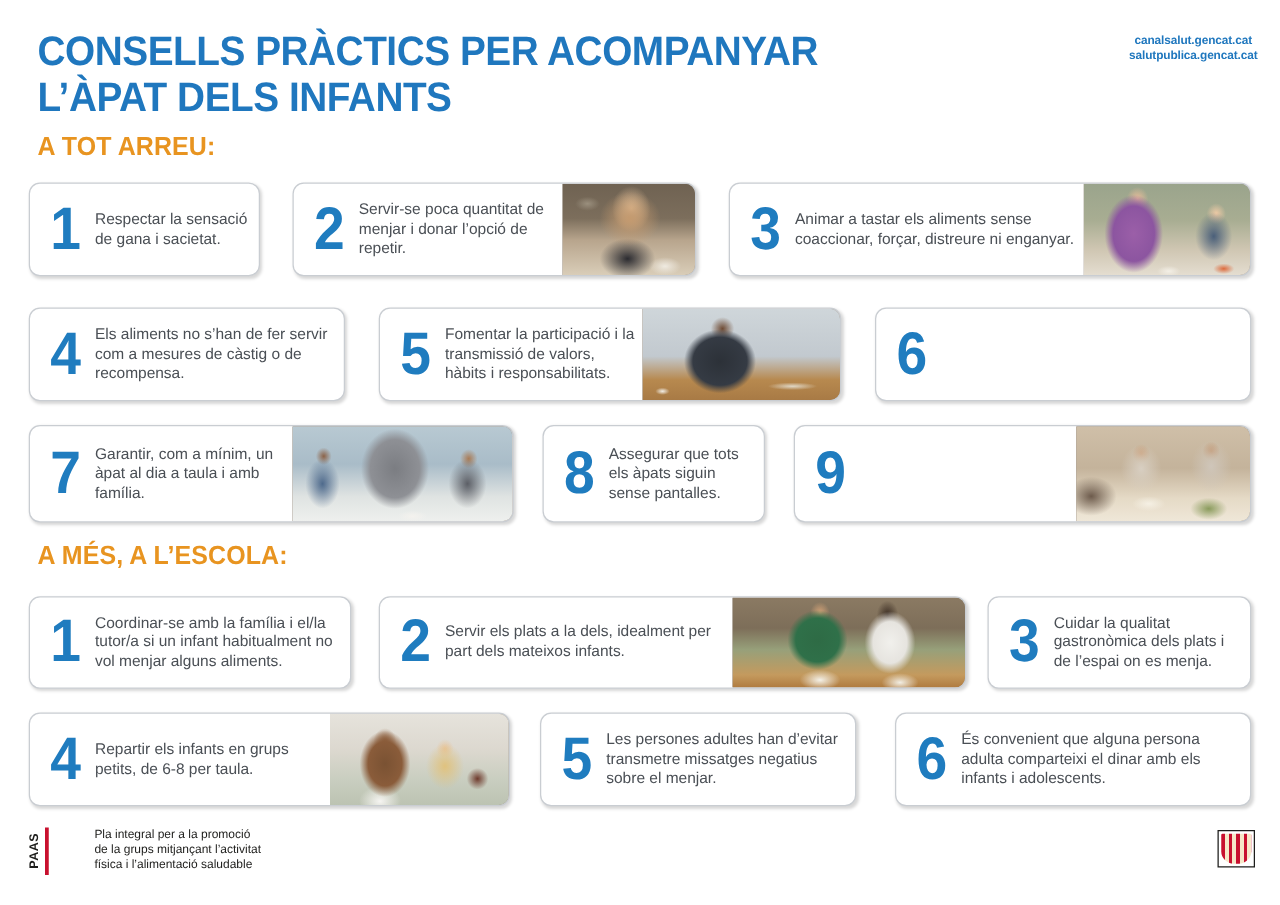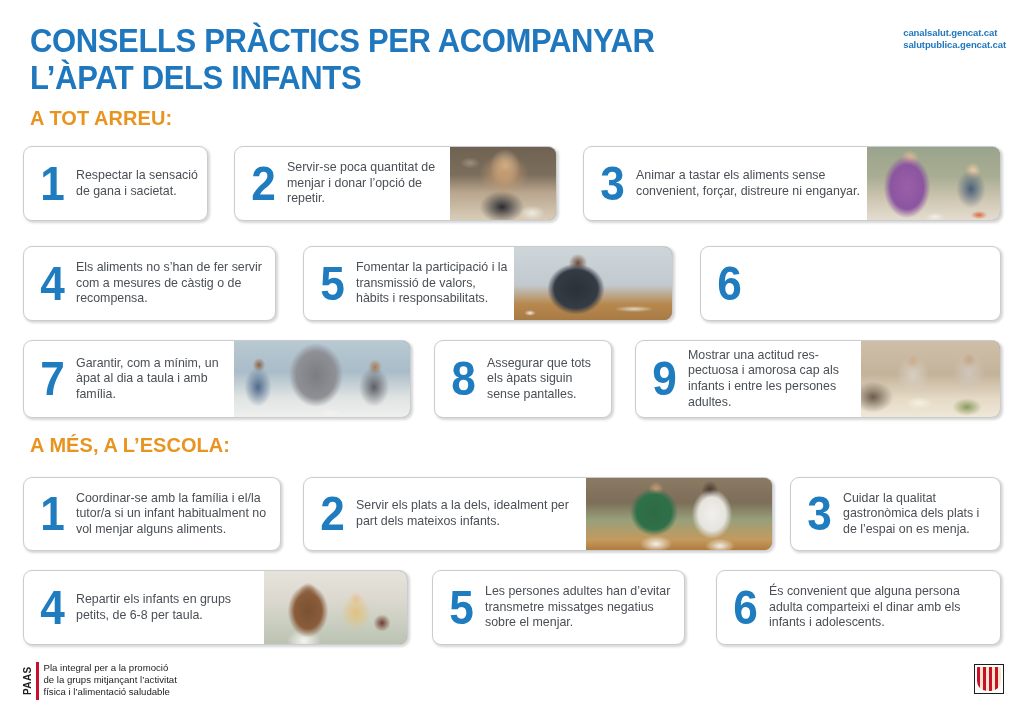--- a/index.html
+++ b/index.html
@@ -43,21 +43,21 @@
     font-stretch: condensed;
     transform: scaleX(0.94);
     transform-origin: left top;
   }
   .main-title .line { display: block; white-space: nowrap; }
 
   .urls {
     position: absolute;
     right: 18px;
     top: 27px;
-    text-align: left;
+    text-align: center;
     color: #1F77BE;
     font-size: 9.5px;
     font-weight: bold;
     line-height: 12px;
     letter-spacing: -0.1px;
   }
 
   
   .section-heading {
     position: absolute;
@@ -149,20 +149,21 @@
   }
   .paas-bar {
     width: 2.5px;
     background: #c8102e;
     margin: 0 5px 0 2px;
   }
   .paas-text {
     color: #1d1d1b;
     font-size: 9.6px;
     line-height: 11.8px;
+    margin-left: 32px;
   }
 
   .gencat {
     position: absolute;
     right: 20px;
     top: 10px;
     display: flex;
     align-items: center;
     gap: 9px;
   }
@@ -229,21 +230,21 @@
         radial-gradient(ellipse 22px 26px at 55px 20px, #e8c49c 0%, rgba(232,196,156,0) 70%),
         radial-gradient(ellipse 30px 22px at 52px 60px, #2b2b30 0%, rgba(43,43,48,0) 74%),
         radial-gradient(ellipse 18px 10px at 82px 66px, #efeae0 0%, rgba(239,234,224,0) 72%),
         radial-gradient(ellipse 14px 8px at 20px 16px, #9a8f7d 0%, rgba(154,143,125,0) 70%);"></div>
     </div>
   </div>
 
   <div class="card" style="left:583px; top:146px; width:418px; height:75px;">
     <div class="card-body">
       <div class="num">3</div>
-      <div class="card-text">Animar a tastar els aliments sense convenient, forçar, distreure ni enganyar.</div>
+      <div class="card-text">Animar a tastar els aliments sense coaccionar, forçar, distreure ni enganyar.</div>
     </div>
     <div class="photo" style="width:133px;">
       <div class="ph-layer" style="background:
         linear-gradient(to bottom, #9aa48c 0%, #a8ad92 40%, #cfc6b2 72%, #e4ddd0 100%);"></div>
       <div class="ph-layer" style="background:
         radial-gradient(ellipse 30px 40px at 40px 40px, #9b5fa8 0%, #8c55a0 55%, rgba(140,85,160,0) 78%),
         radial-gradient(ellipse 12px 13px at 43px 12px, #e8bd99 0%, rgba(232,189,153,0) 72%),
         radial-gradient(ellipse 20px 26px at 104px 42px, #4a5f7a 0%, rgba(74,95,122,0) 74%),
         radial-gradient(ellipse 11px 12px at 106px 24px, #f0cba6 0%, rgba(240,203,166,0) 70%),
         radial-gradient(ellipse 12px 6px at 112px 68px, #dd6a3c 0%, rgba(221,106,60,0) 70%),
@@ -301,21 +302,20 @@
   <div class="card" style="left:434px; top:340px; width:178px; height:78px;">
     <div class="card-body">
       <div class="num">8</div>
       <div class="card-text">Assegurar que tots els àpats siguin sense pantalles.</div>
     </div>
   </div>
 
   <div class="card" style="left:635px; top:340px; width:366px; height:78px;">
     <div class="card-body">
       <div class="num">9</div>
-      <div class="card-text">Mostrar una actitud res-pectuosa i amorosa cap als infants i entre les persones adultes.</div>
     </div>
     <div class="photo" style="width:139px;">
       <div class="ph-layer" style="background:
         linear-gradient(to bottom, #cfbfa8 0%, #c4b39b 44%, #e5dac6 76%, #efe7d8 100%);"></div>
       <div class="ph-layer" style="background:
         radial-gradient(ellipse 22px 26px at 52px 34px, #d8cfc2 0%, rgba(216,207,194,0) 74%),
         radial-gradient(ellipse 10px 11px at 52px 22px, #c89b74 0%, rgba(200,155,116,0) 70%),
         radial-gradient(ellipse 22px 28px at 108px 32px, #cfc6ba 0%, rgba(207,198,186,0) 74%),
         radial-gradient(ellipse 10px 11px at 108px 20px, #c08f66 0%, rgba(192,143,102,0) 70%),
         radial-gradient(ellipse 26px 20px at 12px 56px, #6d5b4c 0%, rgba(109,91,76,0) 78%),

